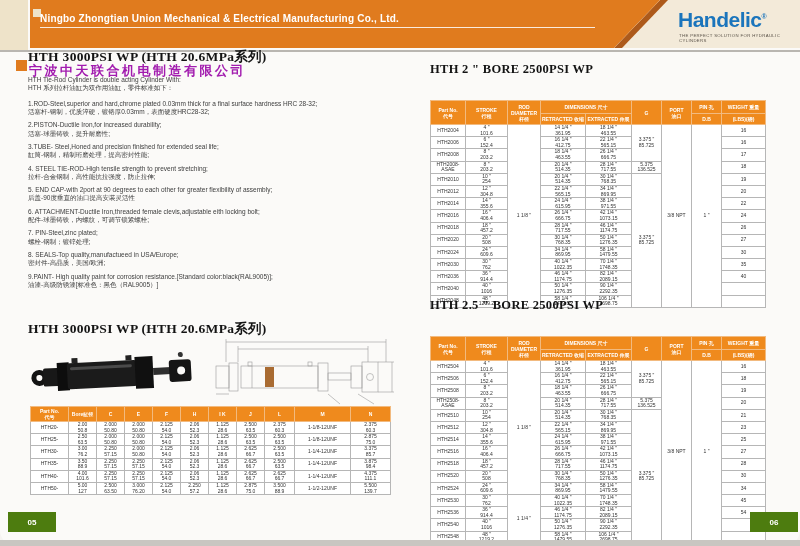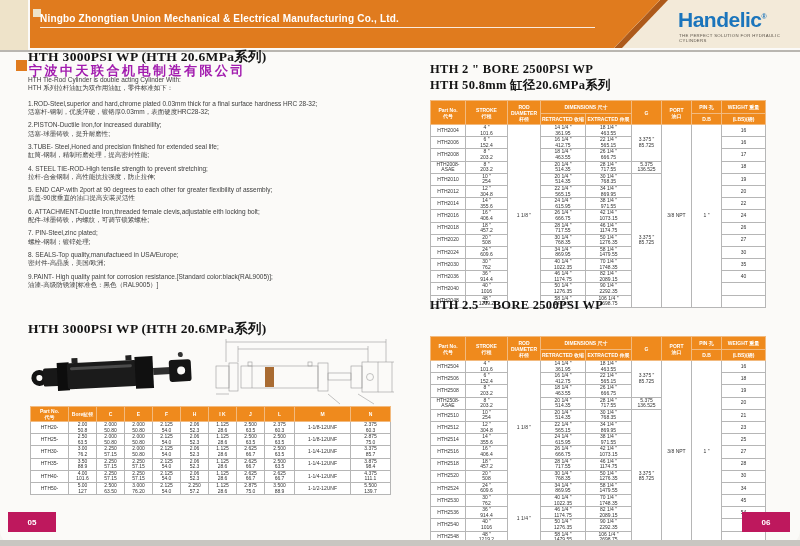--- a/index.html
+++ b/index.html
@@ -48,23 +48,23 @@
   table.spec td { border:1px solid #b6b6b6; font-size:5px; line-height:1.12; text-align:center;
     color:#333; padding:0; height:10px; white-space:pre-line; vertical-align:middle; }
   .left-table { position:absolute; left:2px; top:358px; width:360px; }
   .rt1 { position:absolute; left:0; top:38px; width:335px; }
   .rt2 { position:absolute; left:0; top:274px; width:335px; }
   .rt1 thead tr:first-child th, .rt2 thead tr:first-child th { height:12px; }
   .rt1 thead tr:last-child th,  .rt2 thead tr:last-child th  { height:10px; }
   .left-table thead th { height:14px; }
 
   
-  .tab { position:absolute; top:512px; width:48px; height:20px; background:#be185d; color:#fff;
+  .tab { position:absolute; top:512px; width:48px; height:20px; background:#4d7c0f; color:#fff;
     font-size:8px; font-weight:bold; display:flex; align-items:center; justify-content:center; }
-  .tab-left { left:8px; } .tab-right { right:10px; }
+  .tab-left { left:8px; } .tab-right { right:2px; }
   .bottom-strip { position:absolute; left:0; top:540px; width:800px; height:6px; background:#c9c6c1; }
 </style>
 </head>
 <body>
 
 <div class="page">
 
   <div class="hdr-orange"></div>
   <div class="beige-strip"></div>
   <div class="sq-beige"></div>
@@ -305,21 +305,21 @@
 88.9</td>
             <td>1-1/2-12UNF</td>
             <td>5.500
 139.7</td>
           </tr>
         </tbody>
     </table>
   </section>
 
   <section class="right-col">
-    <h2 class="tbl-title"><span>HTH 2 " BORE 2500PSI WP</span><br><span>HTH 50.8mm 缸径20.6MPa系列</span></h2>
+    <h2 class="tbl-title"><span>HTH 2 " BORE 2500PSI WP</span><br></h2>
 
     <table class="spec rt1">
       <colgroup>
         <col style="width:35px">
           <col style="width:42px">
           <col style="width:33px">
           <col style="width:45px">
         <col style="width:46px">
           <col style="width:30px">
           <col style="width:30px">

